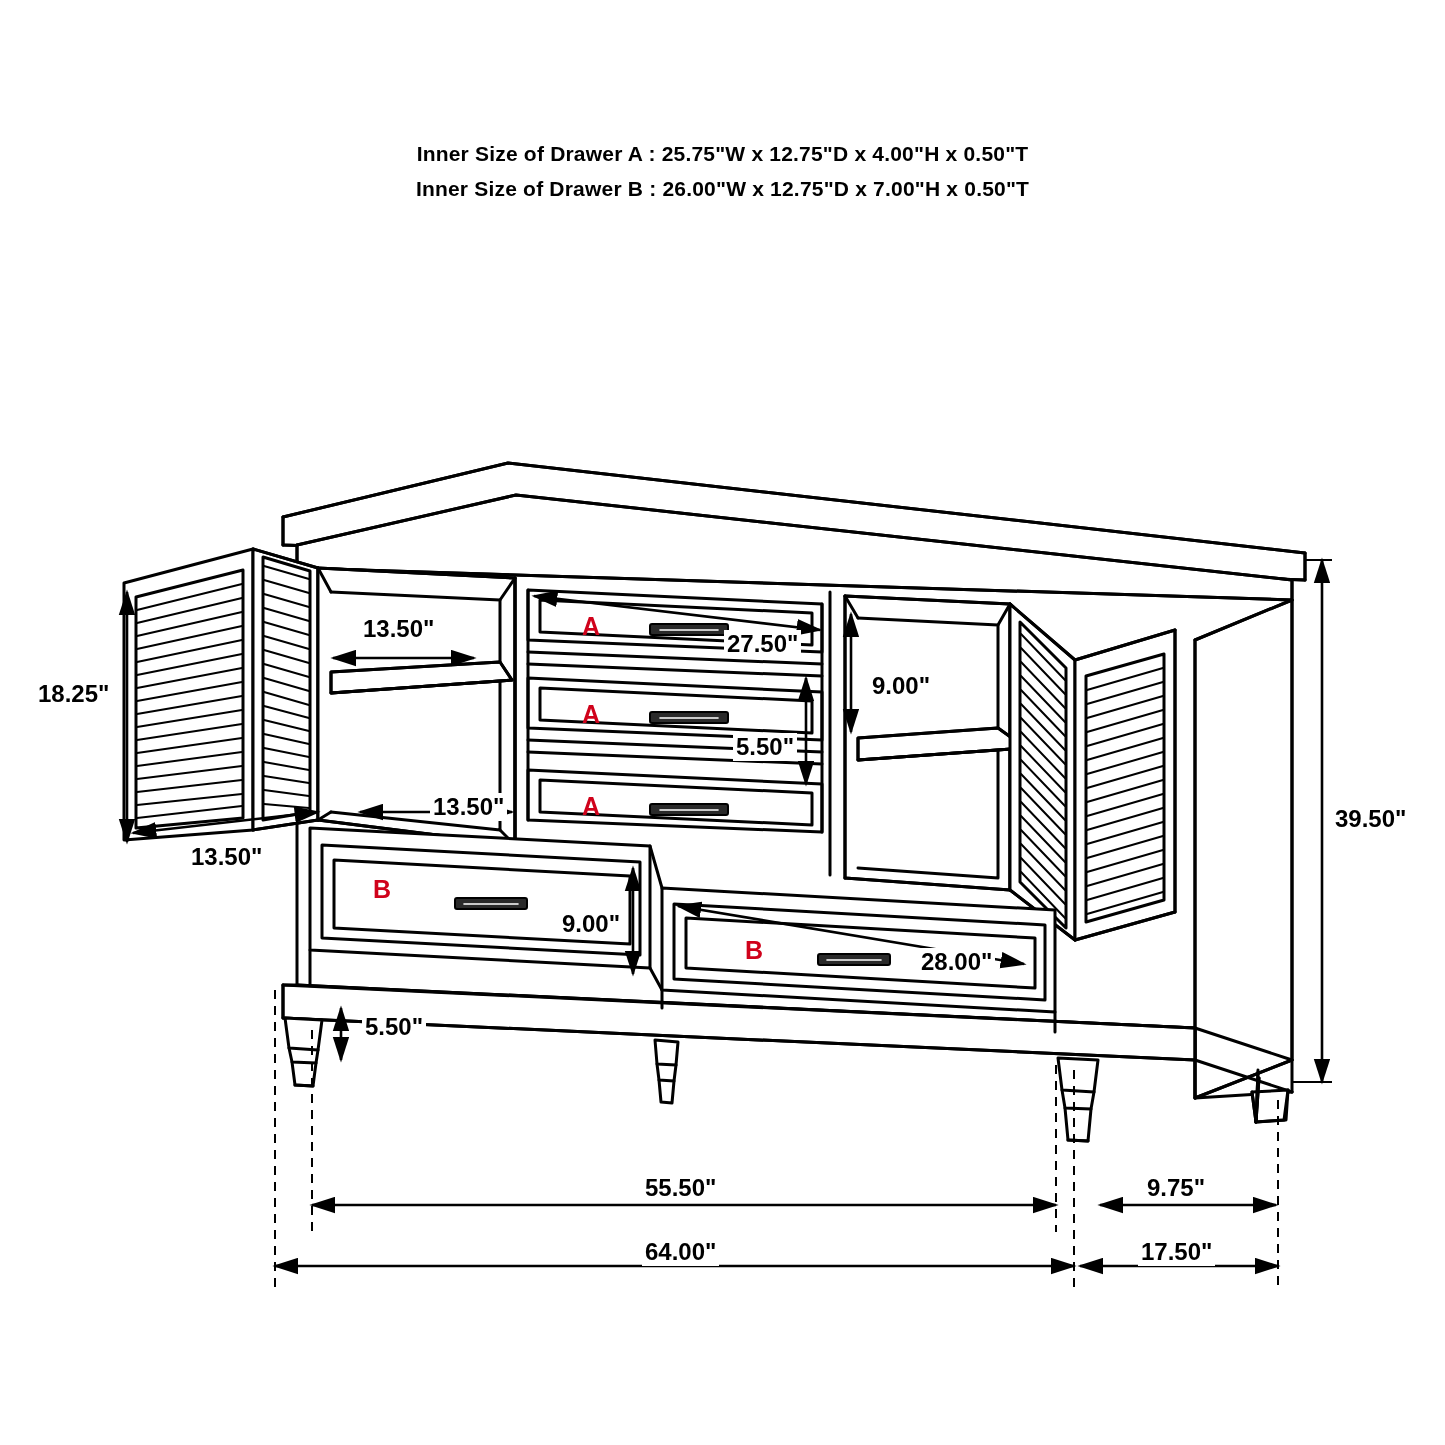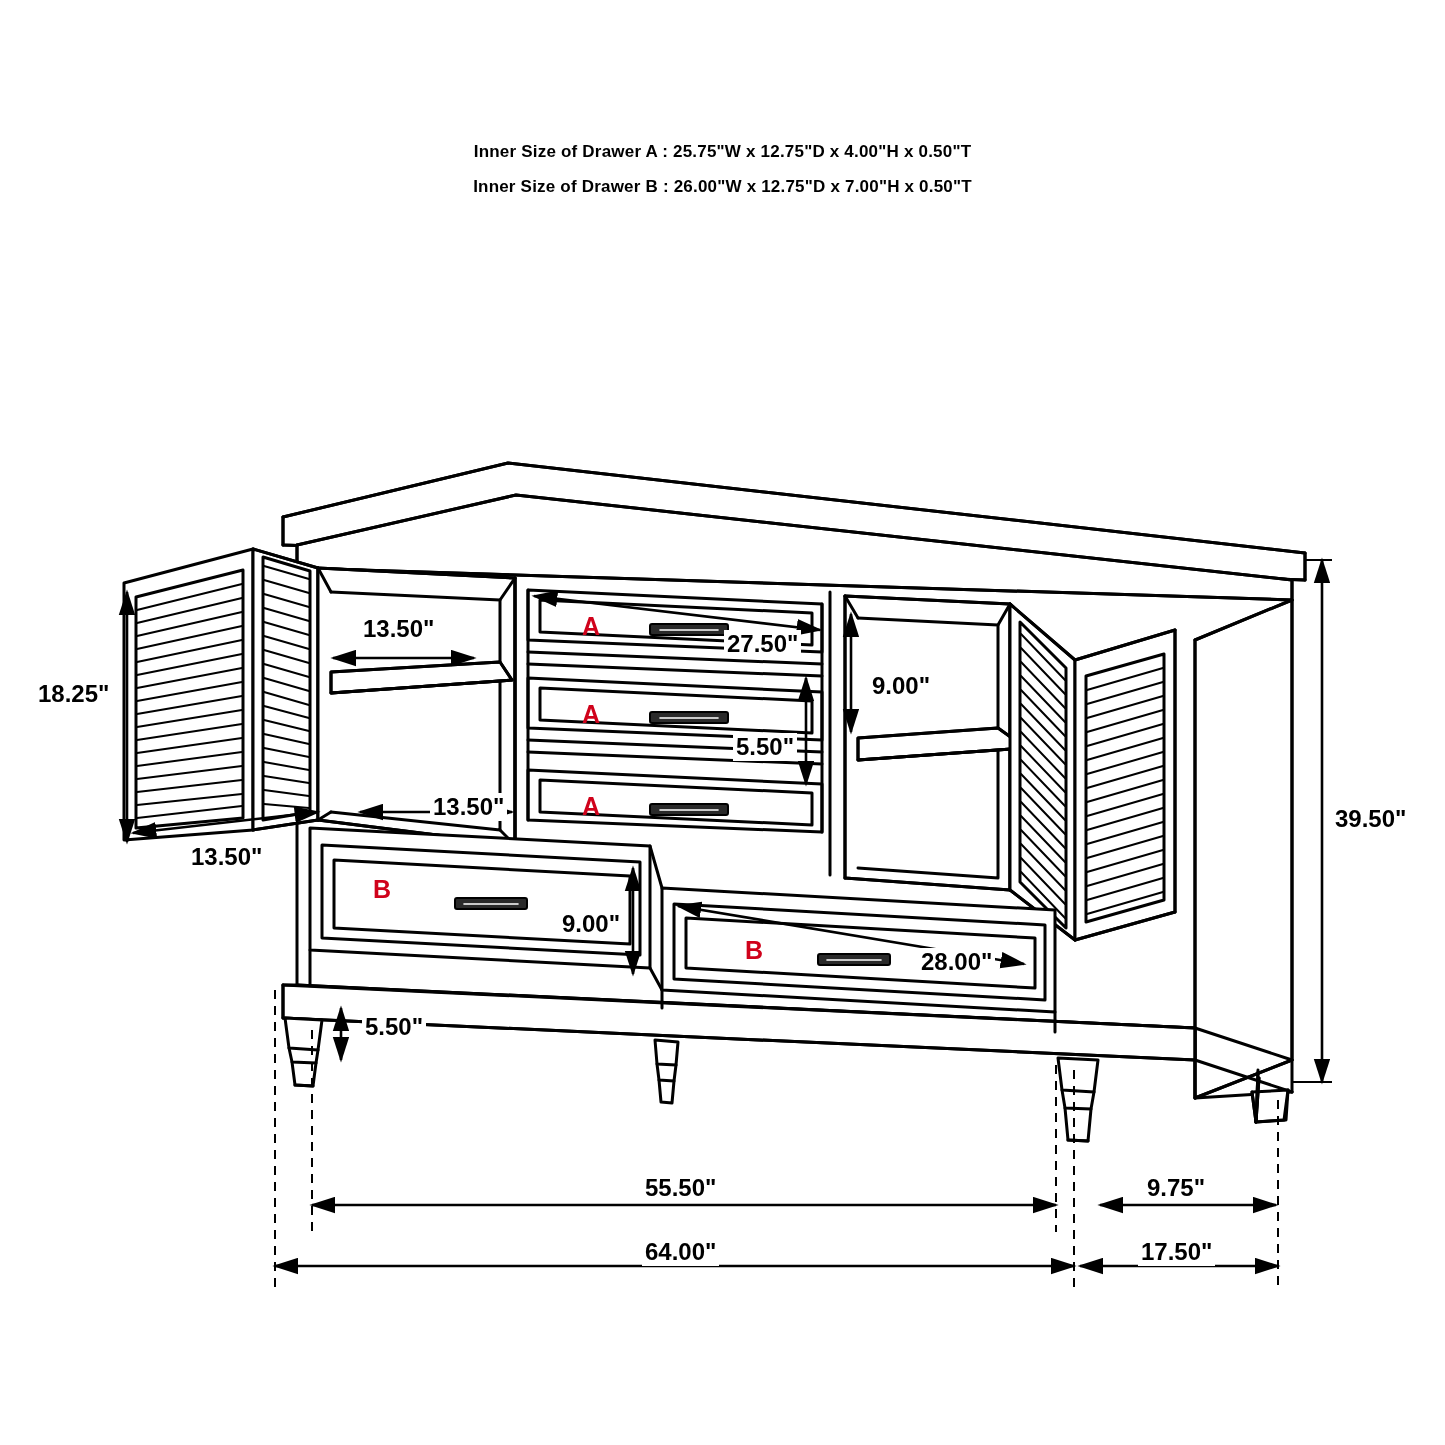--- a/index.html
+++ b/index.html
@@ -14,21 +14,21 @@
     background: #ffffff;
     font-family: "Liberation Sans", sans-serif;
     overflow: hidden;
   }
   .hdr {
     position: absolute;
     left: 0;
     right: 0;
     text-align: center;
     font-weight: bold;
-    font-size: 17px;
+    font-size: 21px;
     color: #000000;
     letter-spacing: 0.2px;
   }
   #hdr1 { top: 142px; }
   #hdr2 { top: 177px; }
 
   svg.layer {
     position: absolute;
     left: 0;
     top: 0;

